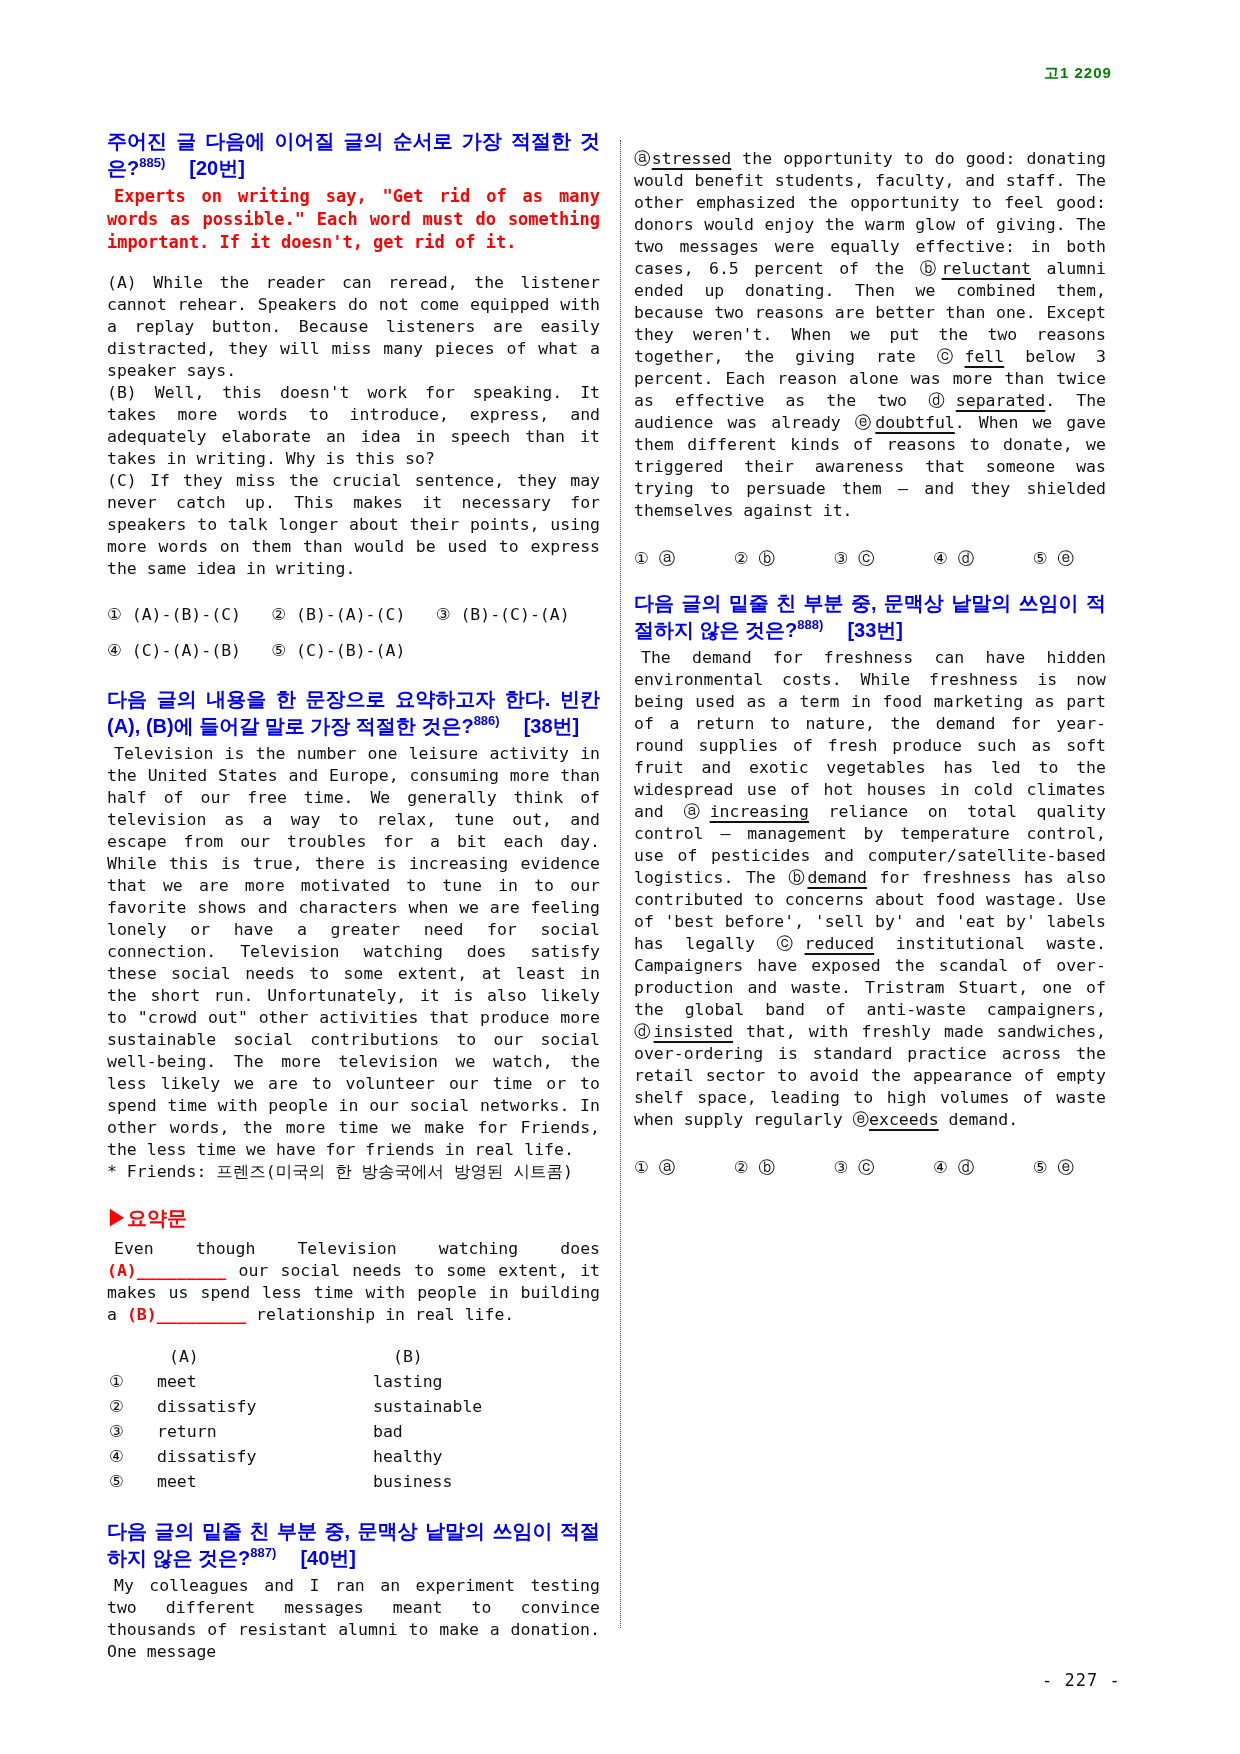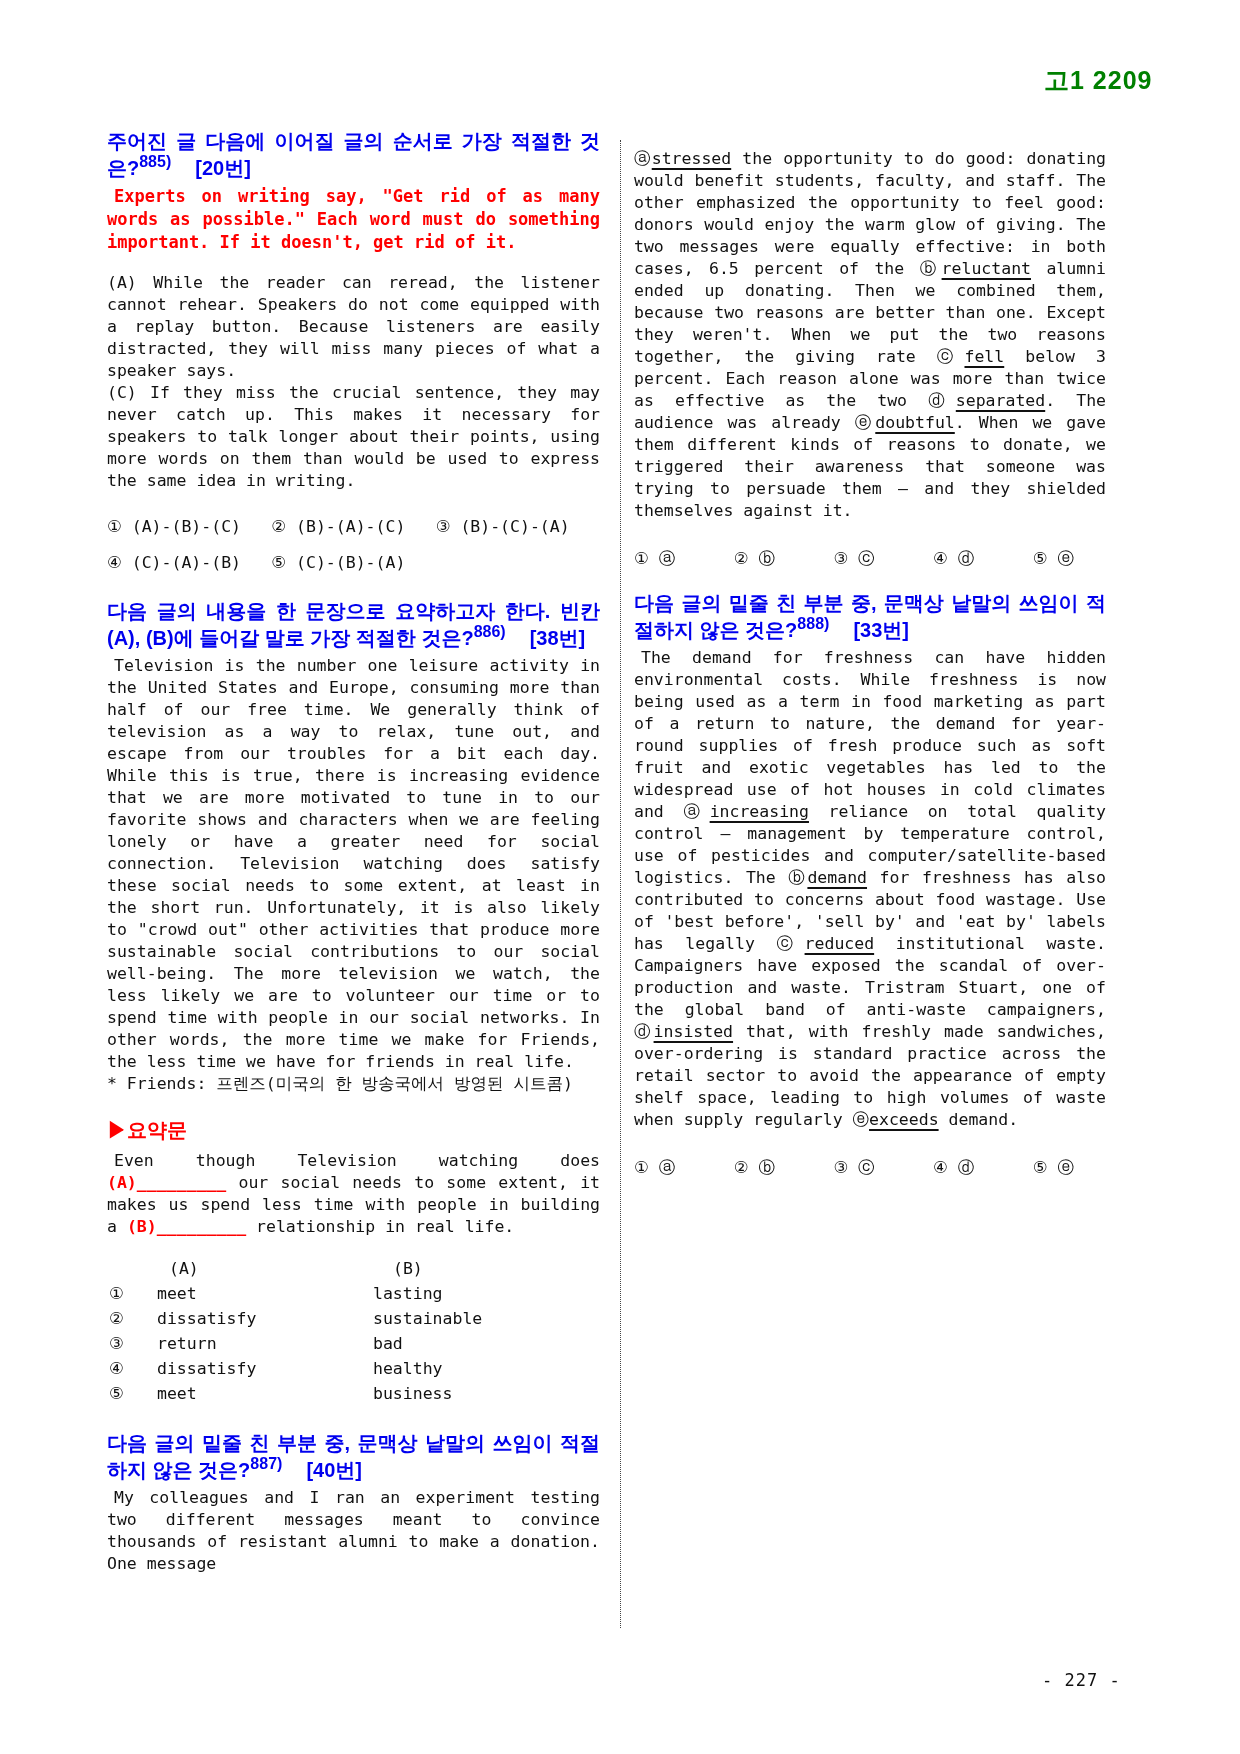--- a/index.html
+++ b/index.html
@@ -9,40 +9,40 @@
     background:#ffffff;
     color:#111;
     font-family:"DejaVu Sans Mono","DejaVu Sans",monospace;
     overflow:hidden;
   }
   :root { --blue:#0000EE; --red:#FF0000; --green:#008000; }
 
   .page-label {
     position:absolute; top:64px; left:1044px;
     font-family:"Liberation Sans","DejaVu Sans",sans-serif;
-    font-weight:700; font-size:25px; color:var(--green); letter-spacing:1px;
+    font-weight:700; font-size:15px; color:var(--green); letter-spacing:1px;
   }
 
   .col { position:absolute; font-size:16.5px; line-height:22px; }
   .col-left  { left:107px; top:128px; width:493px; }
   .col-right { left:634px; top:148px; width:472px; }
 
   .divider {
     position:absolute; left:620px; top:140px; height:1488px; width:0;
     border-left:1px dotted #444;
   }
 
   .qhead {
     font-family:"Liberation Sans","DejaVu Sans",sans-serif;
     font-weight:700; color:var(--blue);
     font-size:20px; line-height:27px;
     text-align:justify;
     margin:0 0 3px 0;
   }
-  .qhead sup { font-size:16px; line-height:0; }
+  .qhead sup { font-size:13px; line-height:0; }
   .qhead .tag { margin-left:24px; white-space:nowrap; }
 
   .given {
     color:var(--red); font-weight:700;
     font-size:17px; line-height:23px;
     text-align:justify; margin-top:3px;
   }
 
   .para { text-align:justify; }
   .ind  { text-indent:7px; }
@@ -86,20 +86,21 @@
 
 <div class="page-label">고1 2209</div>
 
 <div class="col col-left">
 
   <section>
     <h2 class="qhead"><span>주어진 글 다음에 이어질 글의 순서로 가장 적절한 것은?</span><sup>885)</sup><span class="tag">[20번]</span></h2>
     <p class="given ind">Experts on writing say, "Get rid of as many words as possible." Each word must do something important. If it doesn't, get rid of it.</p>
     <div class="paras">
       <p class="para">(A) While the reader can reread, the listener cannot rehear. Speakers do not come equipped with a replay button. Because listeners are easily distracted, they will miss many pieces of what a speaker says.</p>
+      <p class="para">(B) Well, this doesn't work for speaking. It takes more words to introduce, express, and adequately elaborate an idea in speech than it takes in writing. Why is this so?</p>
       <p class="para">(C) If they miss the crucial sentence, they may never catch up. This makes it necessary for speakers to talk longer about their points, using more words on them than would be used to express the same idea in writing.</p>
     </div>
     <div class="order-choices">
       <span>① (A)-(B)-(C)</span>
       <span>② (B)-(A)-(C)</span>
       <span>③ (B)-(C)-(A)</span>
       <span>④ (C)-(A)-(B)</span>
       <span>⑤ (C)-(B)-(A)</span>
     </div>
   </section>

